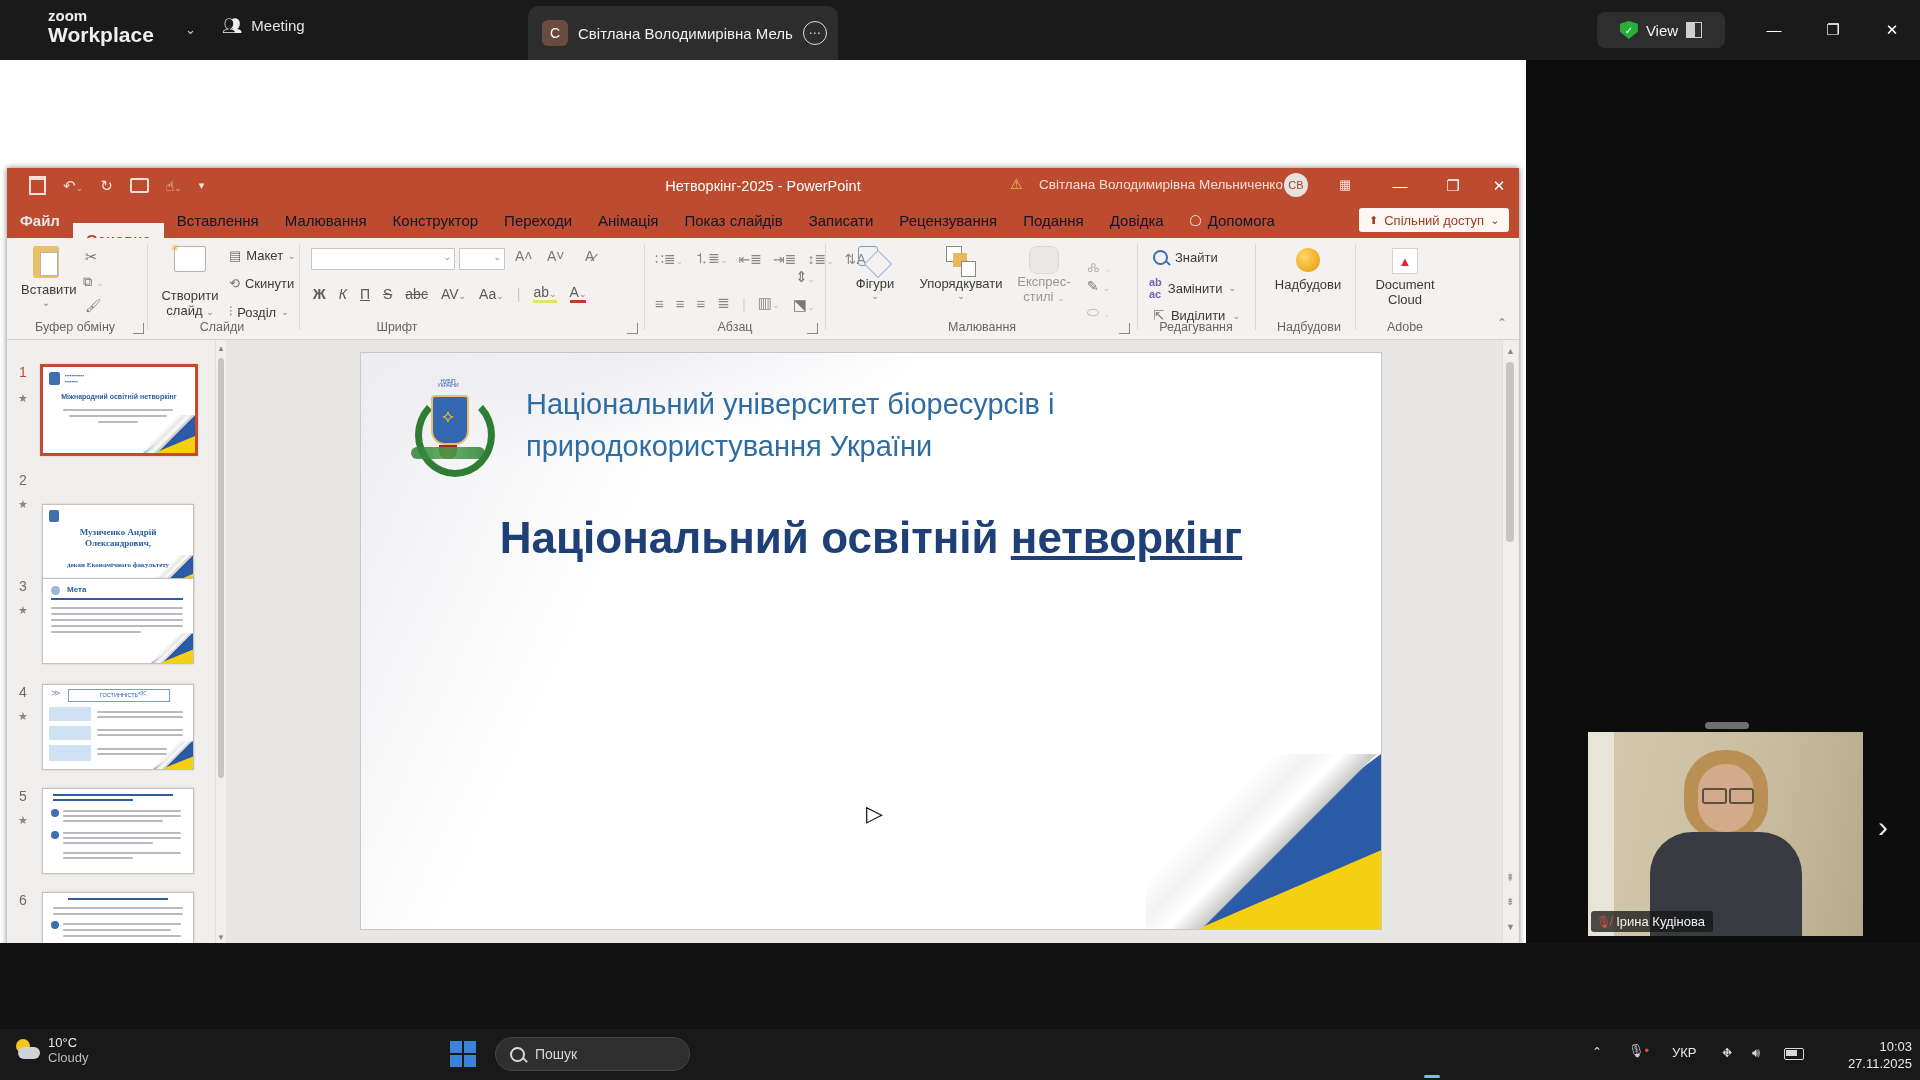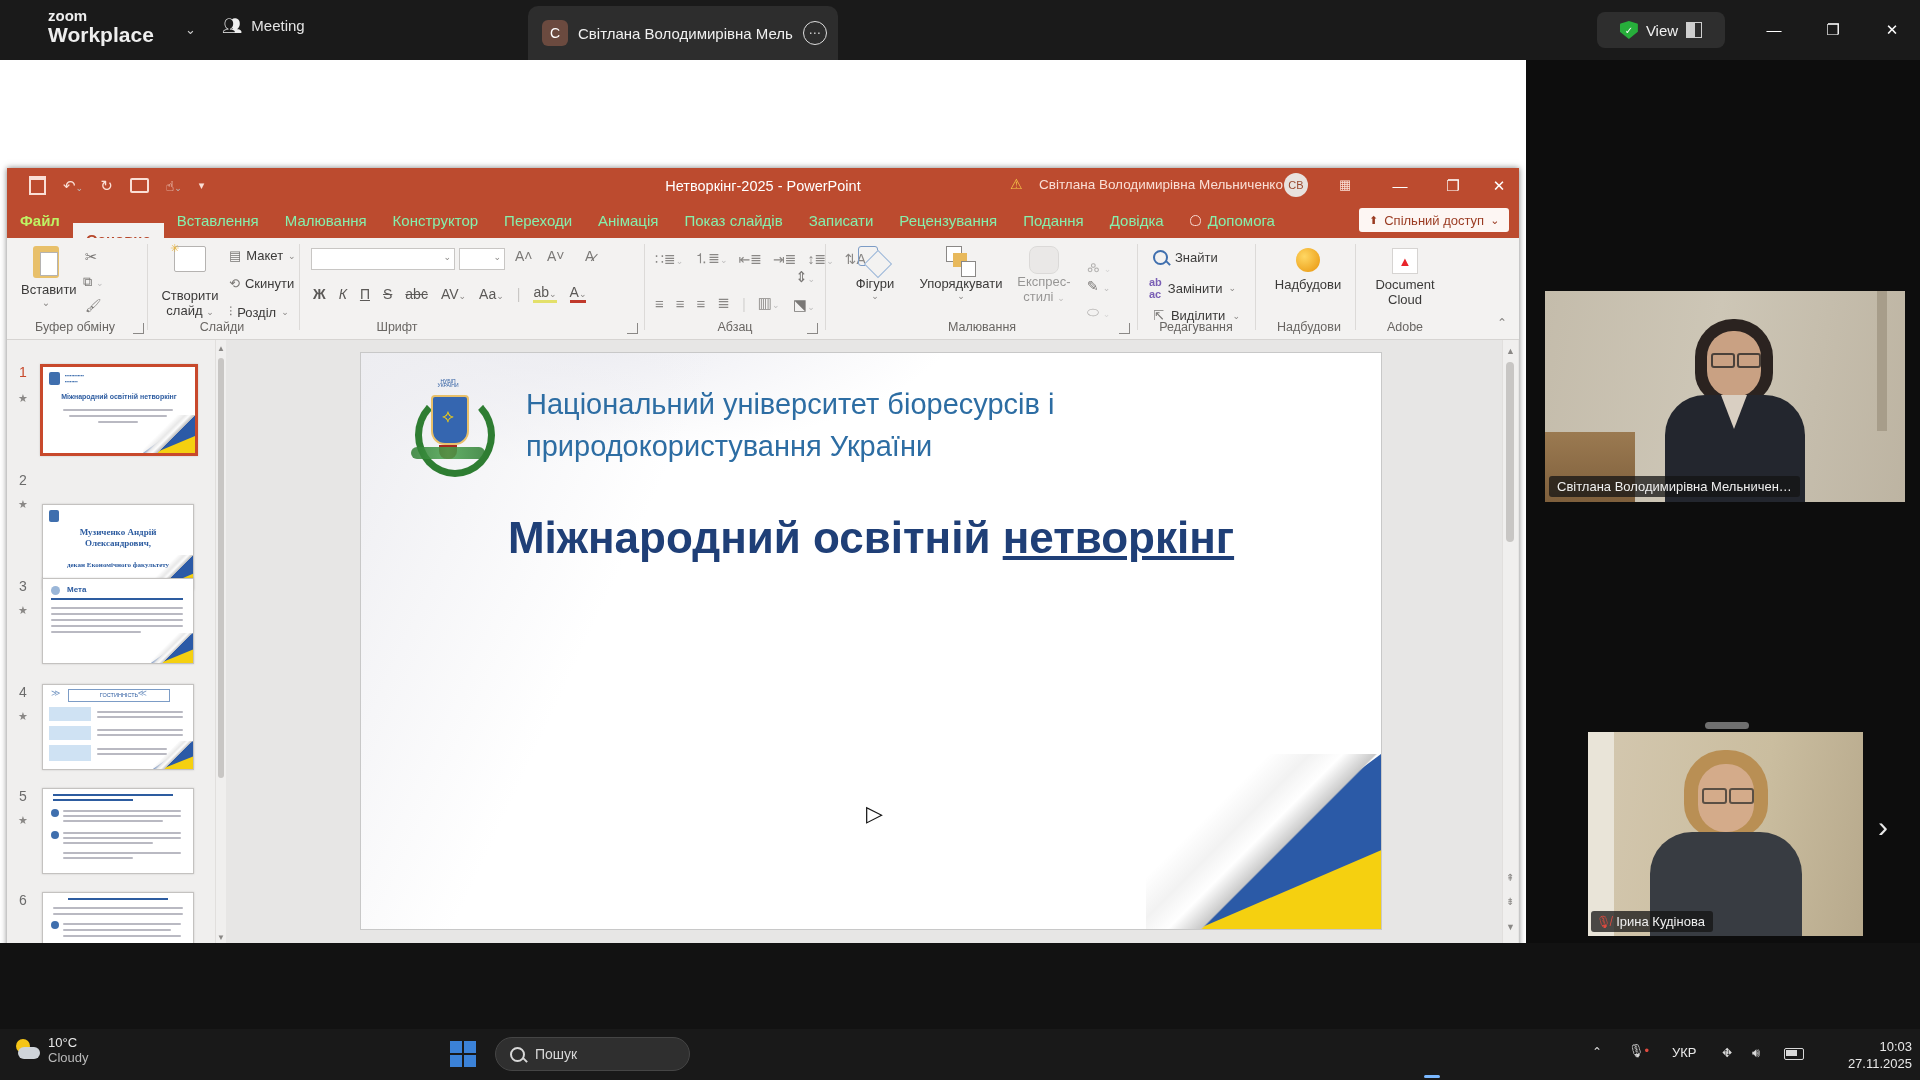--- a/index.html
+++ b/index.html
@@ -9,21 +9,21 @@
   .row{display:flex;align-items:center;}
   
   #topbar{left:0;top:0;width:1920px;height:60px;background:#1a1a1a;color:#eee;}
   .ztab{background:#2d2d2d;border-radius:10px 10px 0 0;}
   
   #sharebg{left:0;top:60px;width:1526px;height:883px;background:#fff;}
   #ppt{left:7px;top:108px;width:1512px;height:804px;background:#f3f2f1;box-shadow:0 0 6px rgba(0,0,0,.5);}
   .red{background:#bc4b2f;}
   .wctl{color:#fff;font-size:15px;width:44px;text-align:center;line-height:35px;}
   
-  .rtab{color:#86efac;font-size:15px;padding:0 13px;line-height:34px;}
+  .rtab{color:#0f172a;font-size:15px;padding:0 13px;line-height:34px;}
   .rtab.active{background:#f3f2f1;color:#b7472a;font-weight:bold;margin-top:38px;}
   .grp-label{color:#696663;font-size:12.5px;text-align:center;}
   .ric{color:#7a7876;font-size:13px;}
   .btnlbl{color:#3b3a39;font-size:13px;text-align:center;line-height:15px;}
   .vsep{width:1px;background:#dcdad8;top:182px;height:92px;}
   .combo{background:#fff;border:1px solid #c8c6c4;height:20px;}
   .launch{width:10px;height:10px;border-right:1.5px solid #8a8886;border-bottom:1.5px solid #8a8886;}
   
   .thumb{background:#fff;border:1px solid #c4c2c0;box-shadow:0 0 2px rgba(0,0,0,.15);overflow:hidden;}
   .thumb.sel{border:3px solid #c8492c;}
@@ -94,21 +94,21 @@
         <span class="abs" style="left:1003px;top:8px;color:#f7c948;font-size:14px;">⚠</span>
         <span class="abs" style="left:1032px;top:9px;color:#fadfd6;font-size:13.5px;">Світлана Володимирівна Мельниченко</span>
         <span class="abs" style="left:1277px;top:5px;width:24px;height:24px;border-radius:50%;background:#e8e2de;color:#9a4a30;font-size:11px;display:flex;align-items:center;justify-content:center;">СВ</span>
         <span class="abs" style="left:1332px;top:9px;color:#fadfd6;font-size:13px;">▦</span>
         <span class="abs wctl" style="left:1371px;top:0;">—</span>
         <span class="abs wctl" style="left:1424px;top:0;">❐</span>
         <span class="abs wctl" style="left:1470px;top:0;">✕</span>
       </div>
 
       <div class="abs red row" style="left:0;top:35px;width:1512px;height:35px;">
-        <span class="rtab" style="font-weight:bold;color:#bef264;">Файл</span>
+        <span class="rtab" style="font-weight:bold;color:#e5e5e5;">Файл</span>
         <span class="rtab active">Основне</span>
         <span class="rtab">Вставлення</span>
         <span class="rtab">Малювання</span>
         <span class="rtab">Конструктор</span>
         <span class="rtab">Переходи</span>
         <span class="rtab">Анімація</span>
         <span class="rtab">Показ слайдів</span>
         <span class="rtab">Записати</span>
         <span class="rtab">Рецензування</span>
         <span class="rtab">Подання</span>
@@ -394,21 +394,21 @@
             <div style="position:absolute;left:30px;top:66px;width:18px;height:14px;background:#a52a21;border-radius:0 0 8px 8px;"></div>
             <div style="position:absolute;left:2px;top:68px;width:74px;height:12px;background:linear-gradient(90deg,#2e7d32,#49a24d 50%,#2e7d32);border-radius:6px;opacity:.85;"></div>
           </div>
 
           <div class="abs" style="left:165px;top:30px;width:760px;font-size:29px;color:#2d6da3;line-height:42px;">
             <div>Національний університет біоресурсів і</div>
             <div>природокористування України</div>
           </div>
 
           <div class="abs" style="left:0;top:160px;width:100%;text-align:center;font-size:44px;font-weight:bold;color:#1f3f77;">
-            <span>Міжнародний освітній </span><span style="text-decoration:underline;">нетворкінг</span>
+            <span>Національний освітній </span><span style="text-decoration:underline;">нетворкінг</span>
           </div>
 
 
           <div class="flagc" style="width:235px;height:175px;">
             <div class="flag-blue"></div>
               <div class="flag-yel"></div>
             <div style="position:absolute;inset:0;background:linear-gradient(135deg,rgba(255,255,255,0) 30%,#f2f2f2 40%,#ffffff 48%,#c9c9c9 56%,rgba(255,255,255,0) 56.5%);"></div>
           </div>
 
           <div class="abs" style="left:505px;top:448px;font-size:22px;color:#111;text-shadow:0 0 1px #fff;">▷</div>
@@ -446,31 +446,20 @@
         <span class="abs" style="left:1368px;top:6px;width:4px;height:14px;background:#555;"></span>
         <span class="abs" style="left:1440px;top:6px;color:#555;font-size:15px;">+</span>
         <span class="abs" style="left:1458px;top:6px;">72%</span>
         <span class="abs" style="left:1493px;top:5px;color:#6b6967;">⛶</span>
       </div>
     </div>
   </div>
 
   <div class="abs" style="left:1526px;top:60px;width:394px;height:883px;background:#0d0d0d;">
 
-    <div class="abs" style="left:19px;top:231px;width:360px;height:211px;background:linear-gradient(100deg,#c4bcab 0%,#cdc6b6 45%,#bdb4a2 100%);overflow:hidden;">
-      <div style="position:absolute;left:0;bottom:0;width:90px;height:70px;background:linear-gradient(#9b7a51,#7e5f3c);"></div>
-      <div style="position:absolute;right:18px;top:0;width:10px;height:140px;background:#a79d8a;"></div>
-      <div style="position:absolute;left:150px;top:28px;width:78px;height:84px;background:#2b2320;border-radius:38px 38px 30px 30px;"></div>
-      <div style="position:absolute;left:162px;top:40px;width:54px;height:66px;background:#c9a183;border-radius:26px;"></div>
-      <div style="position:absolute;left:166px;top:62px;width:20px;height:11px;border:2px solid #4a413a;border-radius:3px;"></div>
-      <div style="position:absolute;left:192px;top:62px;width:20px;height:11px;border:2px solid #4a413a;border-radius:3px;"></div>
-      <div style="position:absolute;left:120px;top:104px;width:140px;height:110px;background:#23262e;border-radius:40px 40px 0 0;"></div>
-      <div style="position:absolute;left:176px;top:104px;width:26px;height:34px;background:#d9cfc2;clip-path:polygon(0 0,100% 0,50% 100%);"></div>
-      <div style="position:absolute;left:4px;bottom:5px;max-width:290px;background:rgba(20,20,20,.75);color:#f0f0f0;font-size:13px;padding:3px 8px;border-radius:3px;white-space:nowrap;overflow:hidden;">Світлана Володимирівна Мельничен…</div>
-    </div>
 
     <div class="abs" style="left:179px;top:662px;width:44px;height:7px;background:#6f6f6f;border-radius:4px;"></div>
 
     <div class="abs" style="left:62px;top:672px;width:275px;height:204px;background:linear-gradient(100deg,#d4c8b0 0%,#cabd9f 60%,#b7a98c 100%);overflow:hidden;">
       <div style="position:absolute;left:0;top:0;width:26px;height:204px;background:#e9e4d8;"></div>
       <div style="position:absolute;left:96px;top:18px;width:84px;height:88px;background:#b98f54;border-radius:40px 40px 34px 34px;"></div>
       <div style="position:absolute;left:110px;top:32px;width:56px;height:68px;background:#d4ab8a;border-radius:27px;"></div>
       <div style="position:absolute;left:114px;top:56px;width:21px;height:12px;border:2px solid #5a4f44;border-radius:3px;"></div>
       <div style="position:absolute;left:141px;top:56px;width:21px;height:12px;border:2px solid #5a4f44;border-radius:3px;"></div>
       <div style="position:absolute;left:62px;top:100px;width:152px;height:104px;background:#383c42;border-radius:42px 42px 0 0;"></div>

